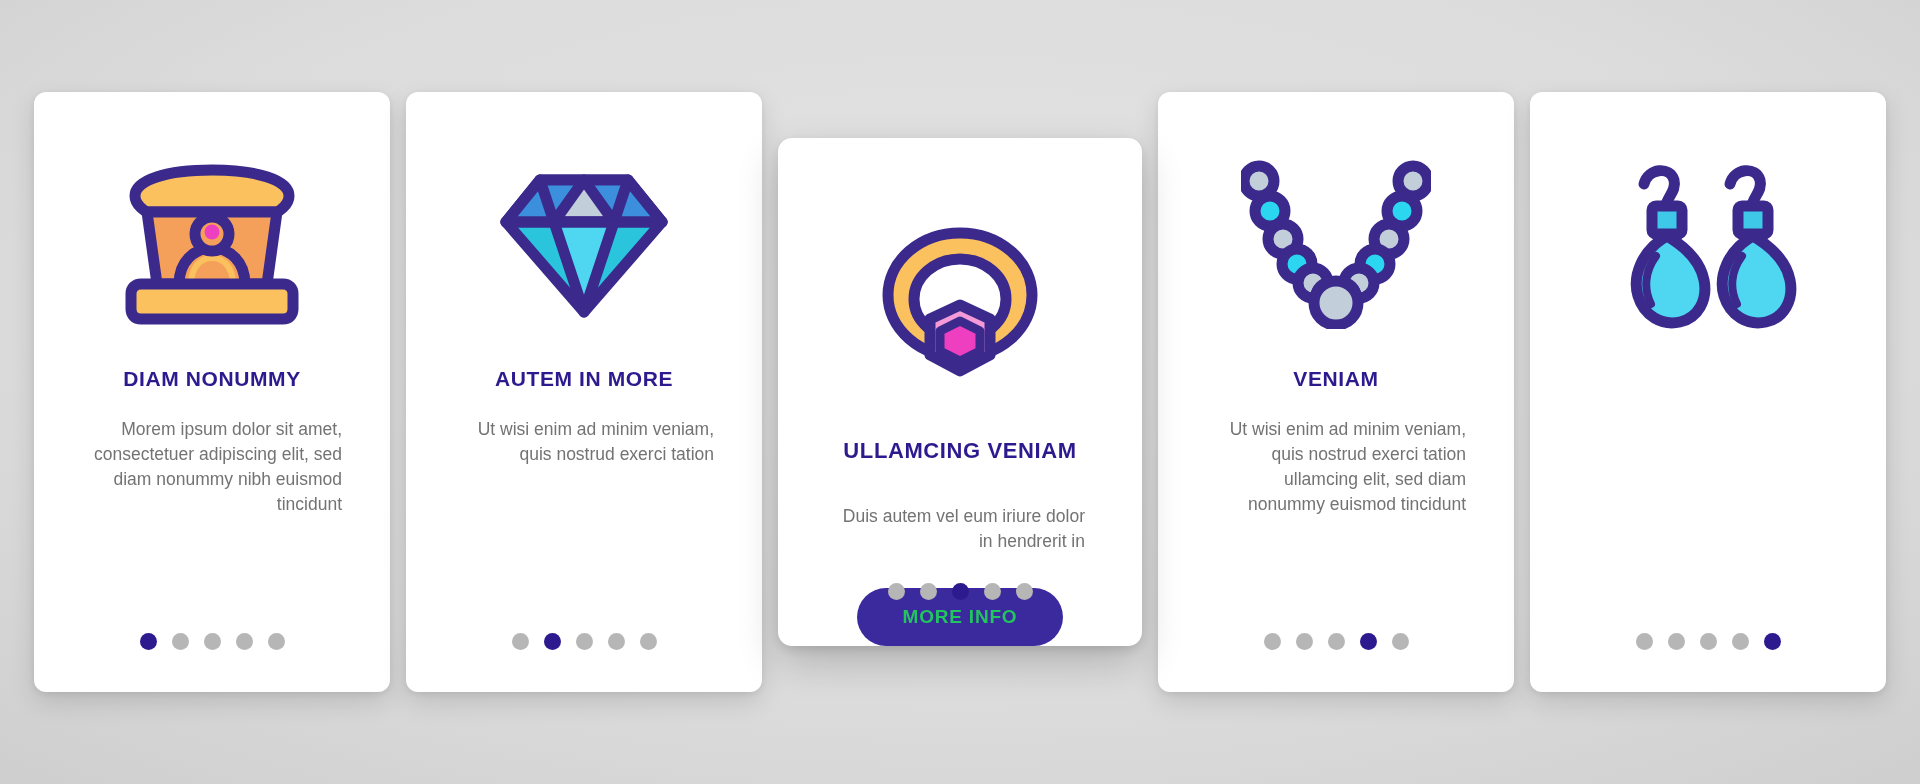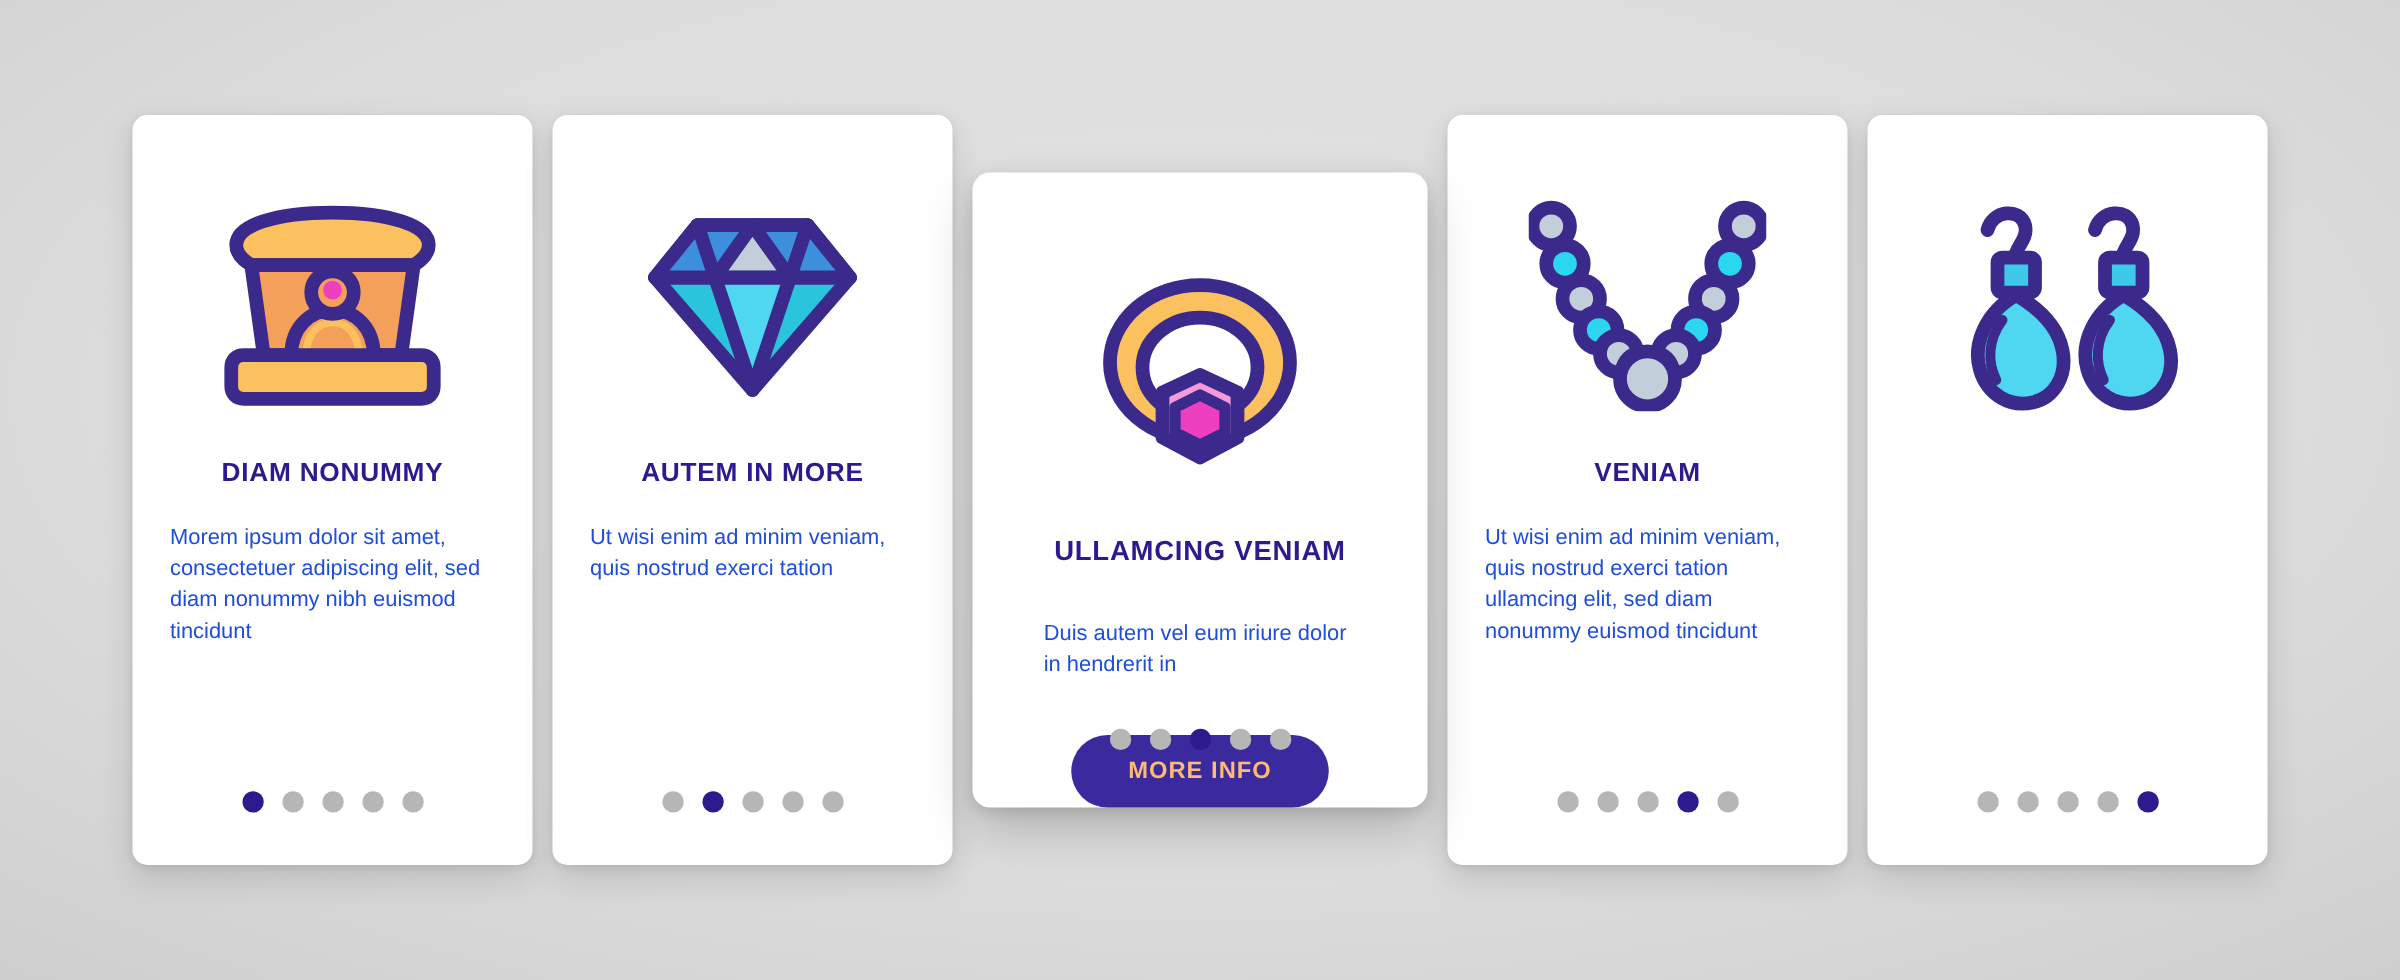--- a/index.html
+++ b/index.html
@@ -20,21 +20,21 @@
     height: 784px;
     position: relative;
     display: flex;
     align-items: center;
     justify-content: center;
     gap: 16px;
   }
 
   .card {
     position: relative;
-    width: 320px;
+    width: 356px;
     height: 600px;
     background: #ffffff;
     border-radius: 12px;
     box-shadow: 0 10px 26px rgba(0,0,0,0.13), 0 2px 6px rgba(0,0,0,0.07);
     display: flex;
     flex-direction: column;
     align-items: center;
     padding: 34px 26px 0 26px;
     flex: 0 0 auto;
   }
@@ -61,33 +61,33 @@
     font-weight: bold;
     font-size: 21px;
     letter-spacing: 0.6px;
     text-align: center;
     line-height: 1.2;
     margin-top: 4px;
   }
   .card.featured .card-title { font-size: 22px; }
 
   .card-desc {
-    color: #1d4ed8;
+    color: #737373;
     font-size: 17.5px;
     line-height: 1.42;
-    text-align: left;
+    text-align: right;
     margin-top: 26px;
     max-width: 260px;
   }
   .card.featured .card-desc { margin-top: 40px; max-width: 250px; }
 
   .cta {
-    margin-top: 44px;
+    margin-top: 34px;
     background: #3B2A9E;
-    color: #fdba74;
+    color: #22c55e;
     border: none;
     border-radius: 30px;
     font-family: "Liberation Sans", sans-serif;
     font-weight: bold;
     font-size: 19px;
     letter-spacing: 0.8px;
     padding: 18px 46px;
     cursor: pointer;
   }
 

